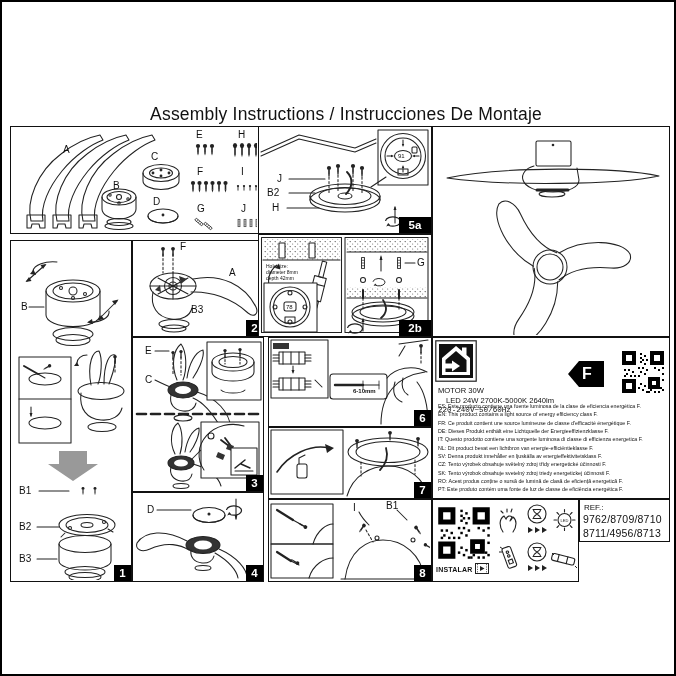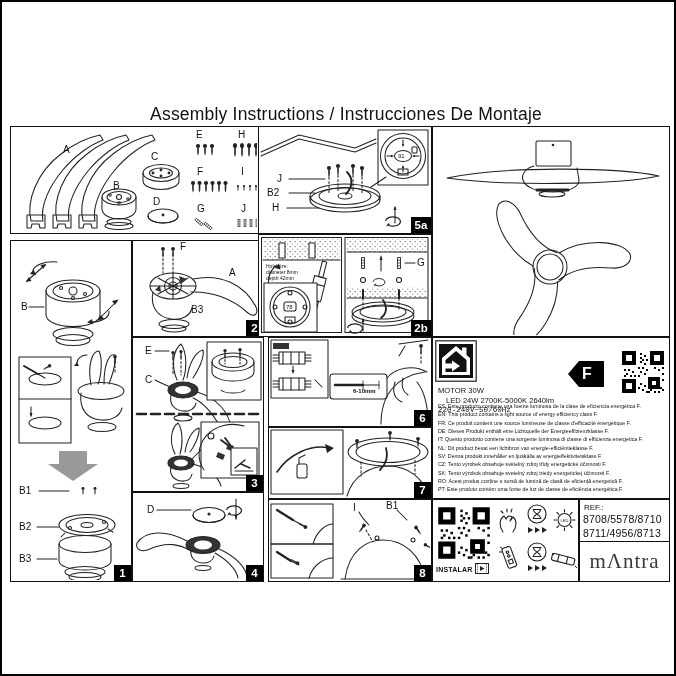--- a/index.html
+++ b/index.html
@@ -4,21 +4,21 @@
 <style>
   html,body{margin:0;padding:0;background:#fff;}
   .page{position:relative;width:676px;height:676px;background:#fff;border:2px solid #000;box-sizing:border-box;overflow:hidden;font-family:"Liberation Sans",sans-serif;color:#111;}
   .title{position:absolute;top:94px;left:0;width:100%;text-align:center;font-size:17.5px;font-weight:400;letter-spacing:.2px;margin:8px;}
   .panel{position:absolute;border:1.6px solid #111;box-sizing:border-box;background:#fff;}
   .panel svg.art{position:absolute;left:0;top:0;}
   .lbl{position:absolute;font-size:10px;line-height:1;color:#111;}
   .dim{position:absolute;font-size:6px;line-height:1;color:#111;}
   .tinytxt{position:absolute;font-size:5px;line-height:6px;color:#111;}
   .badge{position:absolute;right:0;bottom:0;width:17px;height:16px;background:#000;color:#fff;font-size:11.5px;font-weight:bold;display:flex;align-items:center;justify-content:center;}
-  .badge.wide{width:20px;}
+  .badge.wide{width:32px;}
   .spec-line{position:absolute;font-size:7.6px;line-height:1;font-weight:400;}
   .langs{position:absolute;left:5px;top:64px;width:228px;}
   .langs div{font-size:5.3px;line-height:8.35px;white-space:nowrap;}
   .fletter{position:absolute;font-size:16px;font-weight:bold;color:#fff;}
   .installar{position:absolute;font-size:7px;font-weight:bold;letter-spacing:.2px;}
   .reflabel{position:absolute;font-size:8px;}
   .refline{position:absolute;font-size:10.5px;letter-spacing:.2px;}
   .brand{position:absolute;left:0;top:0;width:100%;height:100%;display:flex;align-items:center;justify-content:center;font-family:"Liberation Serif",serif;font-size:21px;color:#3a3a3a;letter-spacing:1px;}
   .stripnote{position:absolute;font-size:6px;font-weight:bold;}
 </style>
@@ -617,21 +617,18 @@
       <g stroke="#222" fill="none" stroke-width="1.1" stroke-linecap="round" transform="rotate(14 14 10)">
         <rect x="1.5" y="6" width="23" height="7" rx="2"></rect>
         <path d="M8,6 v7 M17,6 v7"></path>
       </g>
       <path d="M2,3 l2,2 M25,16 l2,2" stroke="#222" stroke-width="1"></path>
     </svg>
   </div>
 
   <div class="panel" style="left:577px;top:497px;width:91px;height:43px;">
     <span class="reflabel" style="left:4px;top:3px;">REF.:</span>
-    <span class="refline" style="left:3px;top:13px;">8708/5578/8710</span>
+    <span class="refline" style="left:3px;top:13px;">9762/8709/8710</span>
     <span class="refline" style="left:3px;top:27px;">8711/4956/8713</span>
   </div>
 
-  <div class="panel" style="left:577px;top:539px;width:91px;height:41px;">
-    <span class="brand">mΛntra</span>
-  </div>
 
 </div>
 
 </body></html>

